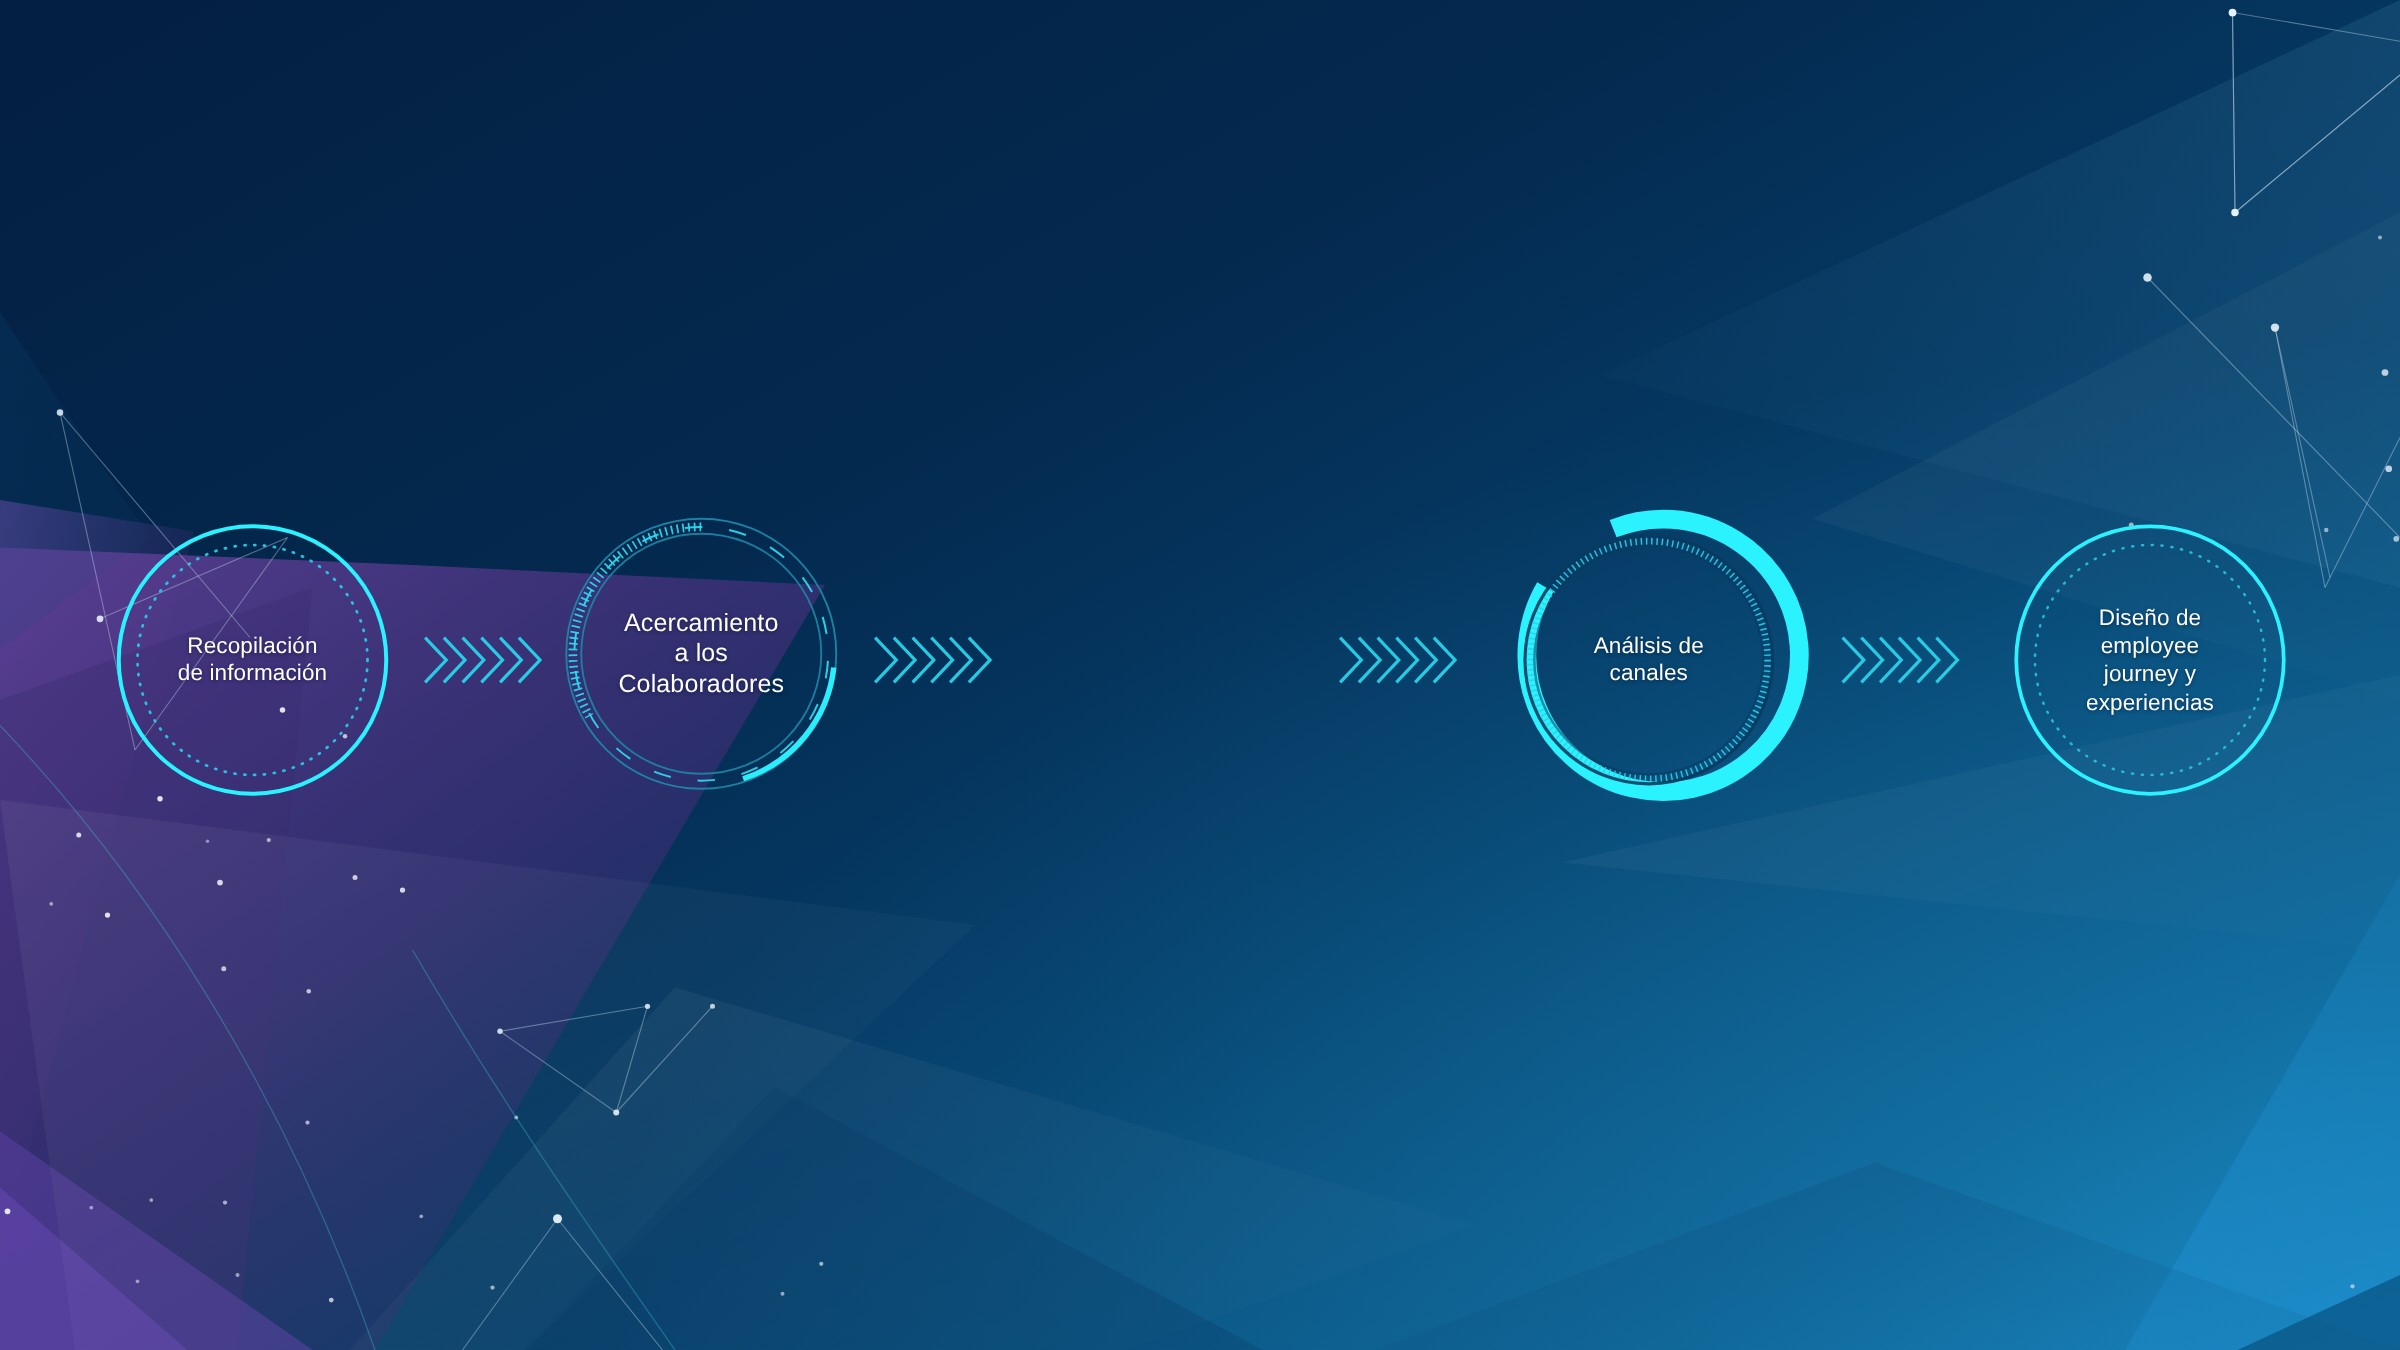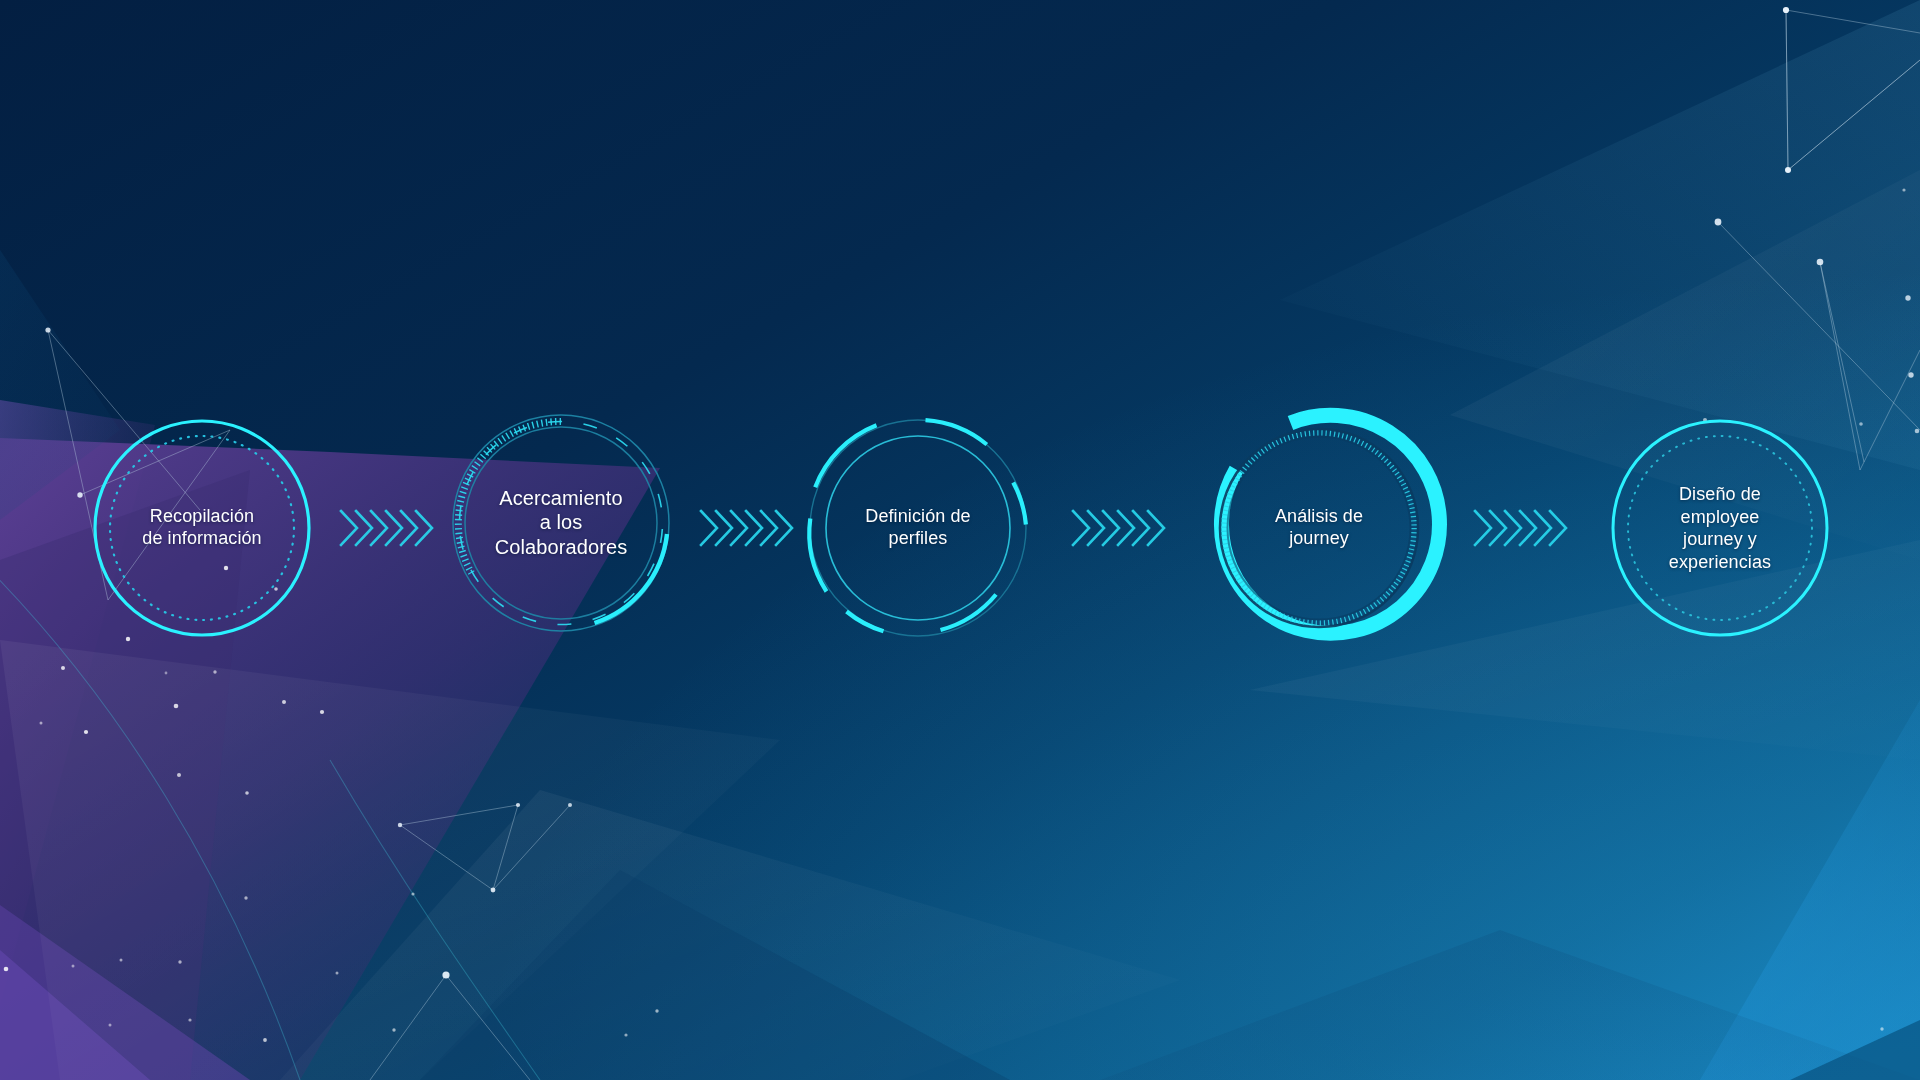--- a/index.html
+++ b/index.html
@@ -234,39 +234,20 @@
           <polyline points="3,6 19,23 3,40"></polyline>
           <polyline points="18,6 34,23 18,40"></polyline>
           <polyline points="33,6 49,23 33,40"></polyline>
           <polyline points="48,6 64,23 48,40"></polyline>
           <polyline points="63,6 79,23 63,40"></polyline>
           <polyline points="78,6 94,23 78,40"></polyline>
         </g>
       </svg>
     </div>
 
-    <div class="node n3" style="left:918px;top:528px;">
-      <svg class="ringsvg" viewBox="0 0 260 260">
-
-        <circle cx="130" cy="130" r="108" fill="none" stroke="#1C7D9C" stroke-width="1.4" opacity="0.85"></circle>
-
-        <circle cx="130" cy="130" r="92" fill="none" stroke="#2AC4DD" stroke-width="1.6" opacity="0.95"></circle>
-
-        <g fill="none" stroke="#2BF2FF" stroke-width="4.2" stroke-linecap="butt" opacity="0.98">
-          <path d="M 88.5 27.3 A 108 108 0 0 0 27.2 89.3"></path>
-          <path d="M 137.5 22.2 A 108 108 0 0 1 198.8 46.5"></path>
-          <path d="M 225.2 84.5 A 108 108 0 0 1 237.9 126.5"></path>
-          <path d="M 22.3 120.5 A 108 108 0 0 0 38.5 193.5"></path>
-          <path d="M 58.5 213.5 A 108 108 0 0 0 95.5 233.2"></path>
-          <path d="M 152.5 232.0 A 108 108 0 0 0 208.0 196.5"></path>
-        </g>
-      </svg>
-      <div class="label">Definición de
-perfiles</div>
-    </div>
 
     <div class="chev" style="left:1118px;top:528px;">
       <svg width="96" height="46" viewBox="0 0 96 46">
         <g fill="none" stroke="#28D8EE" stroke-width="2.6" stroke-linecap="square" opacity="0.92">
           <polyline points="3,6 19,23 3,40"></polyline>
           <polyline points="18,6 34,23 18,40"></polyline>
           <polyline points="33,6 49,23 33,40"></polyline>
           <polyline points="48,6 64,23 48,40"></polyline>
           <polyline points="63,6 79,23 63,40"></polyline>
           <polyline points="78,6 94,23 78,40"></polyline>
@@ -281,21 +262,21 @@
                  A 109 109 0 1 1 47.2 71.6" fill="none" stroke="#2BF2FF" stroke-width="15" stroke-linecap="butt"></path>
 
         <path d="M 47.2 71.6 A 109 109 0 0 0 30.0 104.0" fill="none" stroke="#04244A" stroke-width="17" stroke-linecap="butt" opacity="0"></path>
 
         <circle cx="130" cy="130" r="99" fill="none" stroke="#0A3B61" stroke-width="2.6" opacity="0.9"></circle>
 
         <circle cx="130" cy="130" r="95" fill="none" stroke="#2BD0E8" stroke-width="5.5" stroke-dasharray="1.2 3.0" opacity="0.9"></circle>
         <circle cx="130" cy="130" r="91.5" fill="none" stroke="#0A3B61" stroke-width="2.0" opacity="0.55"></circle>
       </svg>
       <div class="label">Análisis de
-journey</div>
+canales</div>
     </div>
 
     <div class="chev" style="left:1520px;top:528px;">
       <svg width="96" height="46" viewBox="0 0 96 46">
         <g fill="none" stroke="#28D8EE" stroke-width="2.6" stroke-linecap="square" opacity="0.92">
           <polyline points="3,6 19,23 3,40"></polyline>
           <polyline points="18,6 34,23 18,40"></polyline>
           <polyline points="33,6 49,23 33,40"></polyline>
           <polyline points="48,6 64,23 48,40"></polyline>
           <polyline points="63,6 79,23 63,40"></polyline>

